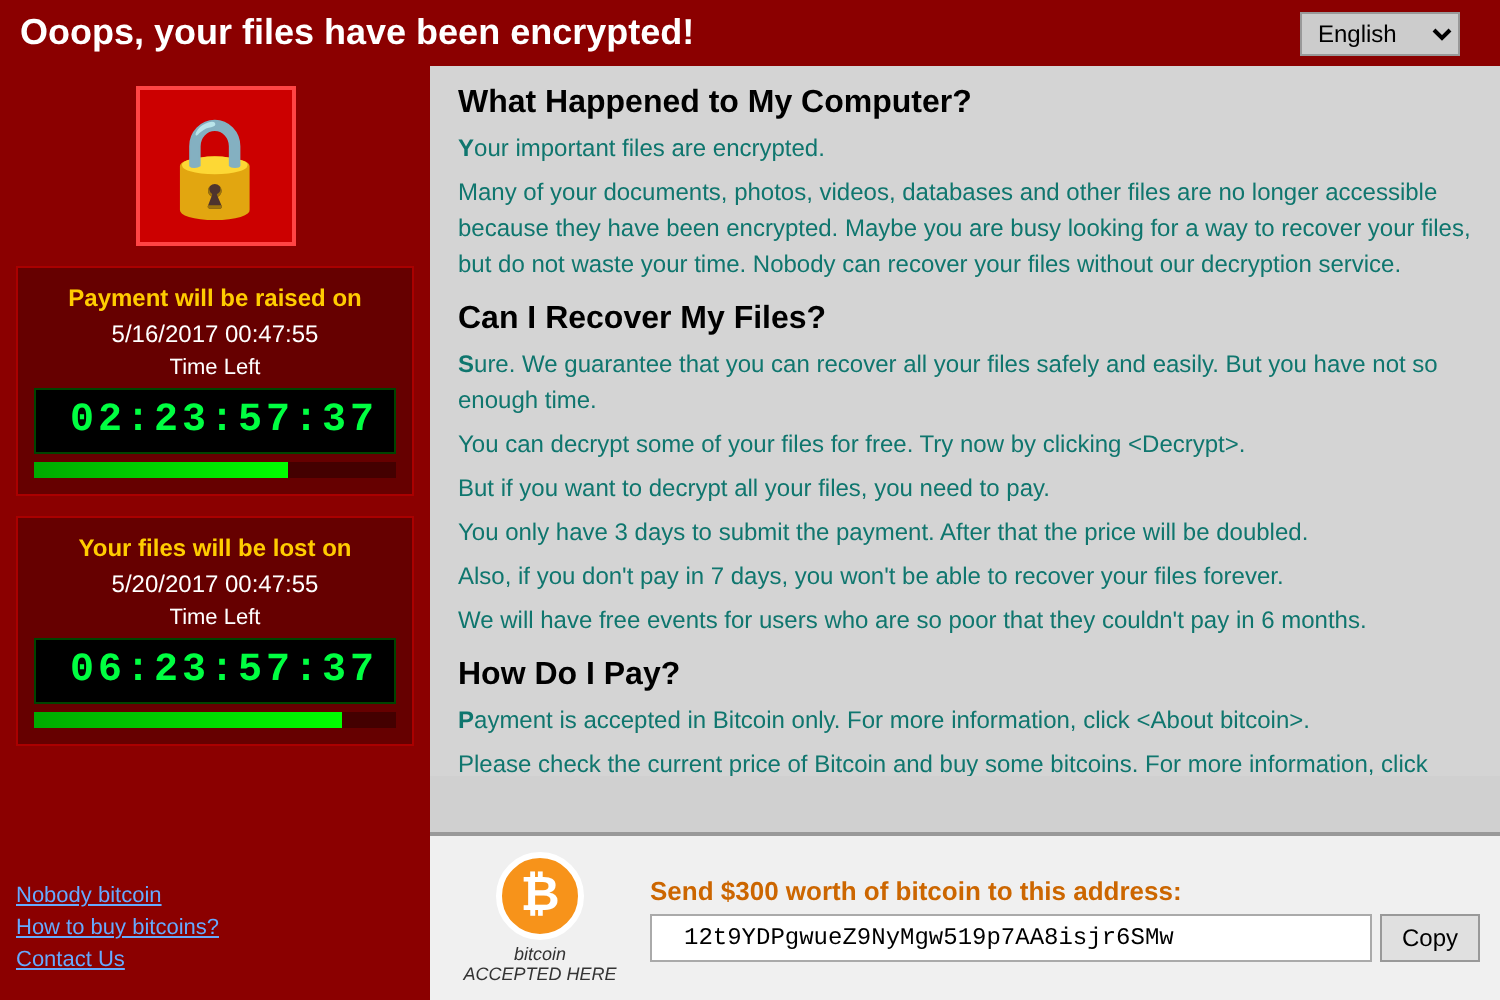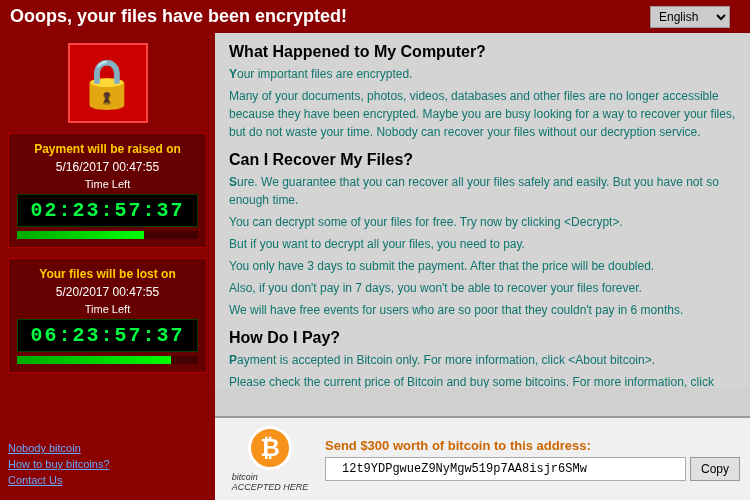--- a/index.html
+++ b/index.html
@@ -105,20 +105,21 @@
 
     .timer-display {
       background: #000;
       color: #00ff41;
       font-family: 'Courier New', monospace;
       font-size: 20px;
       font-weight: bold;
       padding: 4px 8px;
       letter-spacing: 2px;
       border: 1px solid #004400;
+      text-align: right;
     }
 
     .progress-bar-container {
       width: 100%;
       height: 8px;
       background: #440000;
       margin-top: 4px;
     }
     .progress-bar {
       height: 100%;
@@ -203,20 +204,21 @@
       color: white;
       font-size: 24px;
       font-weight: bold;
       margin-bottom: 2px;
       border: 3px solid #fff;
     }
 
     .bitcoin-text {
       font-size: 9px;
       color: #333;
+      text-align: center;
       font-style: italic;
     }
 
     .payment-right {
       flex: 1;
       display: flex;
       flex-direction: column;
       gap: 4px;
     }
 

